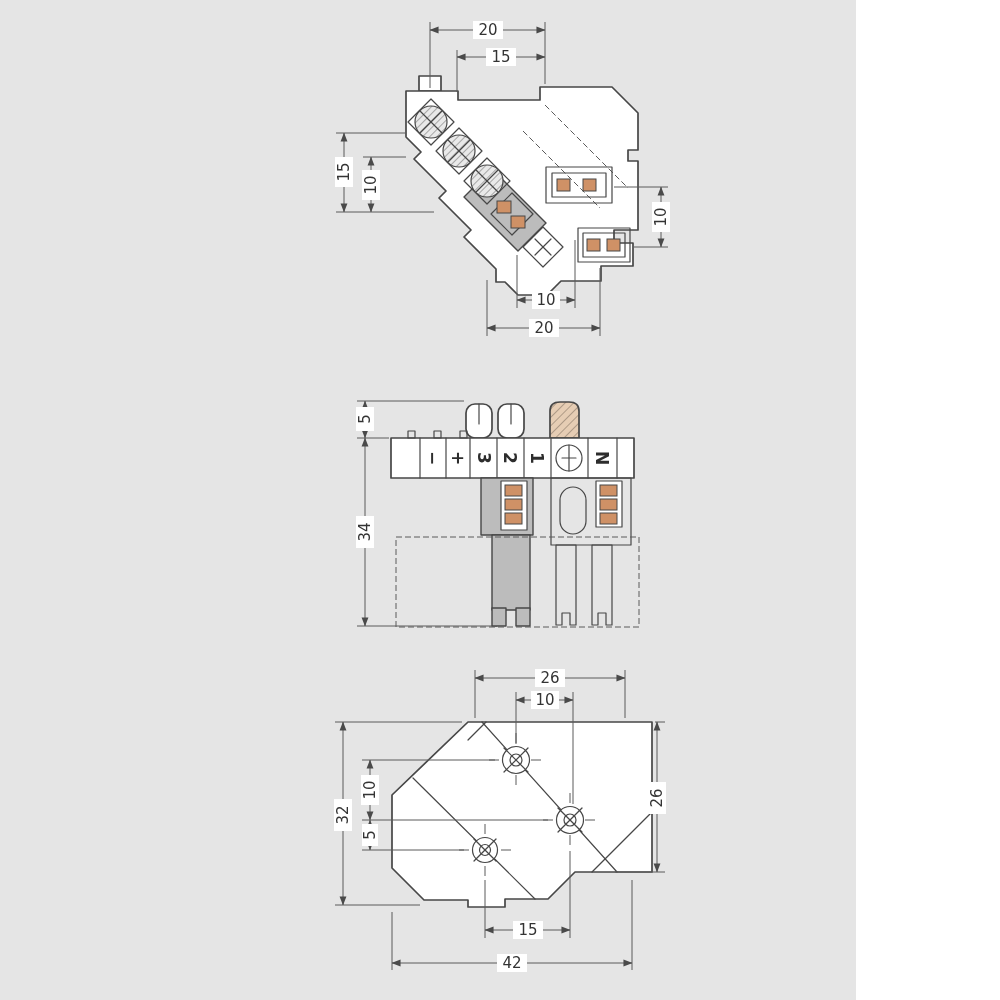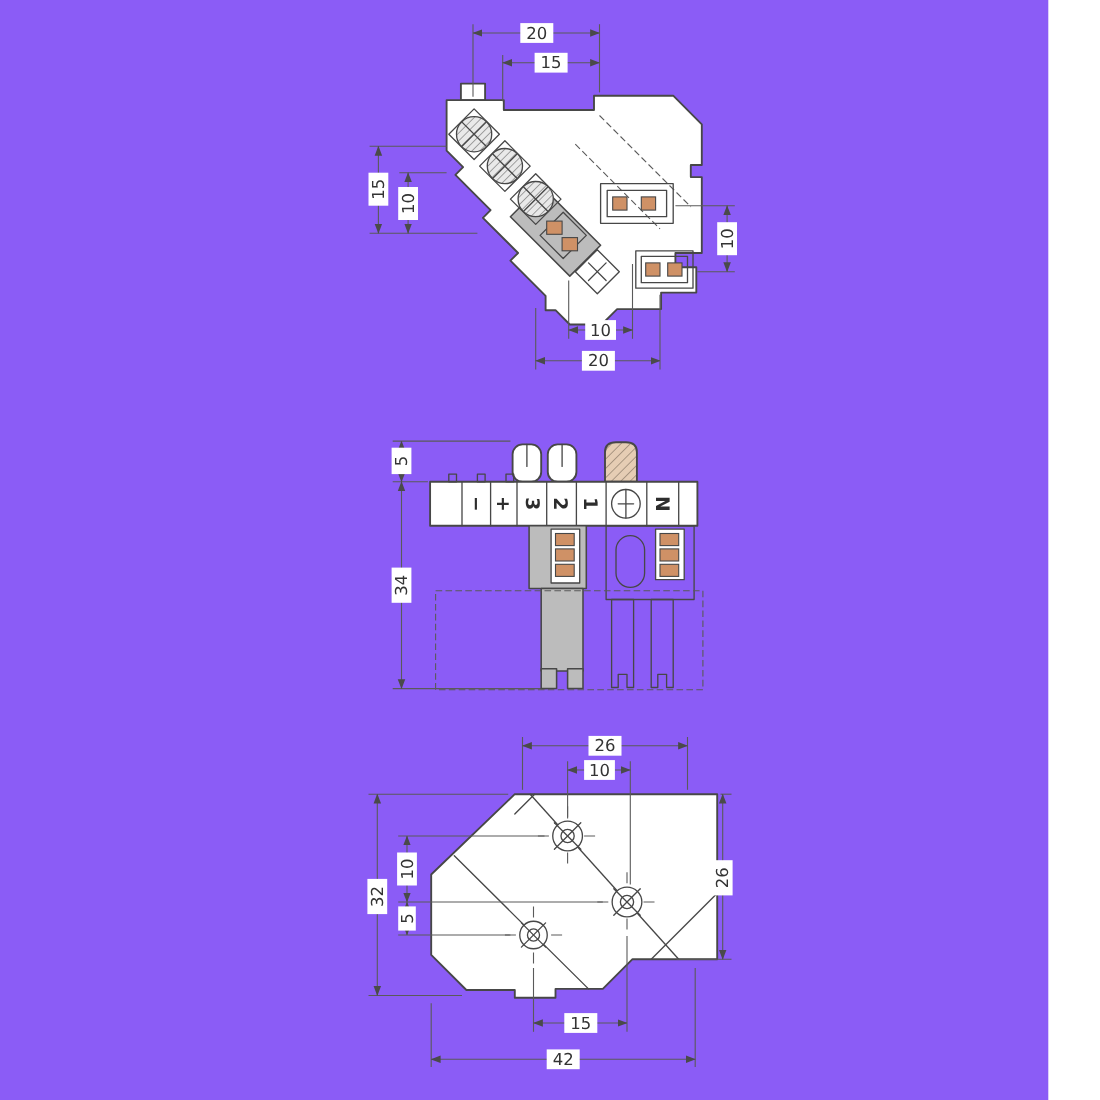--- a/index.html
+++ b/index.html
@@ -1,16 +1,16 @@
 <!DOCTYPE html>
 <html><head>
 <meta charset="utf-8">
 <style>
   html,body{margin:0;padding:0;background:#fff}
-  .stage{width:953px;height:1000px;position:relative;background:#8b5cf6;font-family:"DejaVu Sans",sans-serif;overflow:hidden}
+  .stage{width:856px;height:1000px;position:relative;background:#e5e5e5;font-family:"DejaVu Sans",sans-serif;overflow:hidden}
   svg{display:block}
   .o{stroke:#474747;stroke-width:1.7;fill:#fff;stroke-linejoin:round;stroke-linecap:round}
   .i{stroke:#474747;stroke-width:1.2;fill:none;stroke-linejoin:round;stroke-linecap:round}
   .d{stroke:#5a5a5a;stroke-width:1;fill:none}
   .arr{marker-start:url(#ah);marker-end:url(#ah)}
   .dash{stroke-dasharray:6 3}
   .cl{stroke-dasharray:10 4 3 4}
   .lab{font-family:"DejaVu Sans",sans-serif;font-size:15px;fill:#333;text-anchor:middle}
   .tlab{font-family:"DejaVu Sans",sans-serif;font-size:17px;font-weight:600;fill:#2d2d2d;text-anchor:middle}
   .wbg{fill:#fff}

